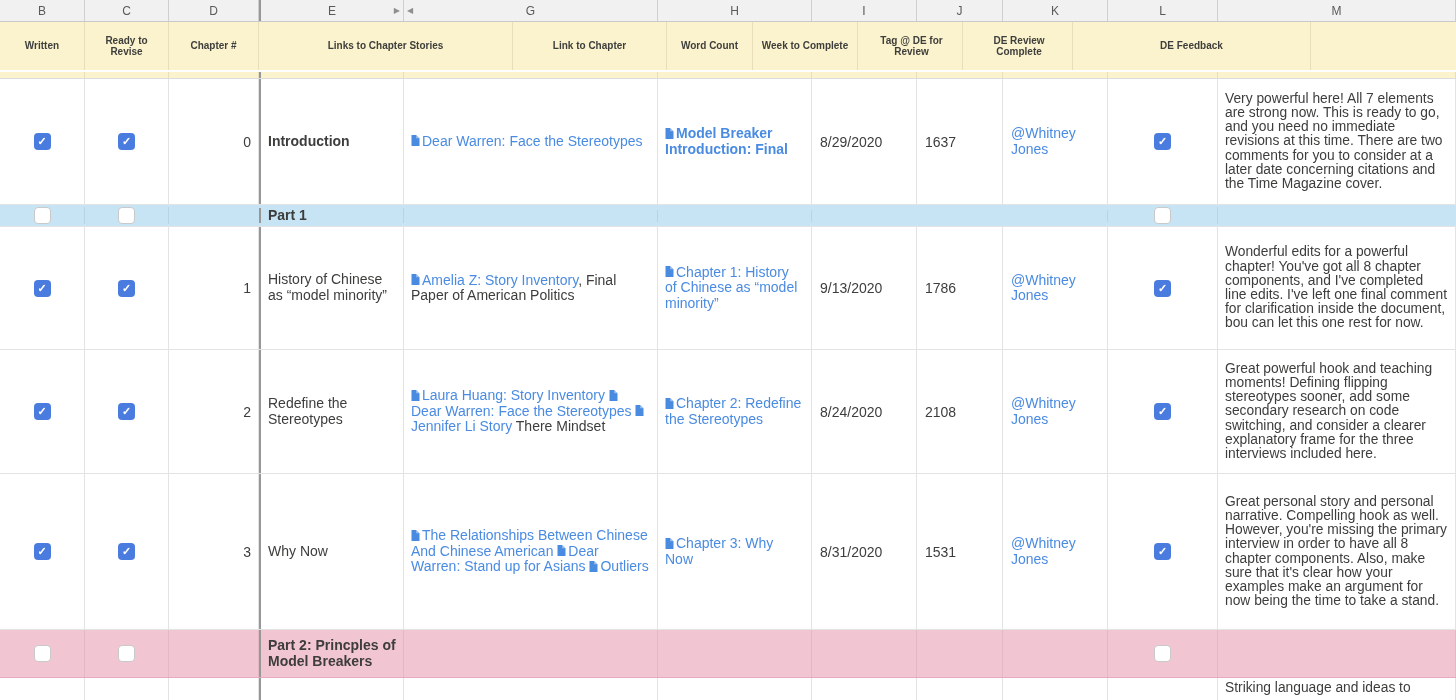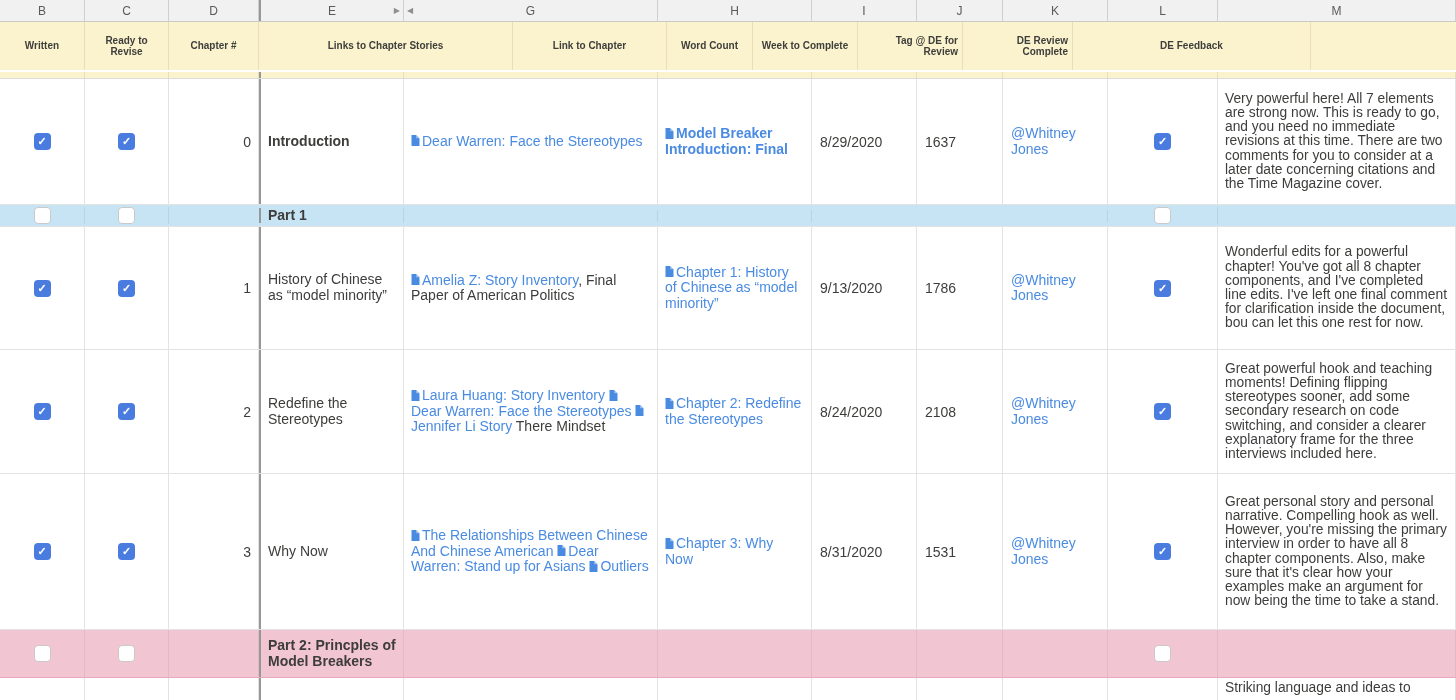--- a/index.html
+++ b/index.html
@@ -21,21 +21,21 @@
   
   .letters{height:22px;background:#f1f1f2;border-bottom:1px solid #c9c9c9;}
   .lcell{justify-content:center;font-size:12px;color:#5a5a5a;background:#f1f1f2;
          border-right:1px solid var(--ltr);}
   .arrow{position:absolute;top:50%;transform:translateY(-50%);font-size:8px;color:#8f8f8f;line-height:1;}
   .ar{right:3px;} .al{left:3px;}
   
   .hrow{height:48px;background:var(--yellow);}
   .hcell{justify-content:center;text-align:center;font-weight:bold;font-size:10px;
          color:#3e3e3c;line-height:1.12;border-right:1px solid var(--hdrline);padding:0 4px;}
-  .hcell.left{justify-content:flex-start;text-align:right;padding-left:7px;}
+  .hcell.left{justify-content:flex-start;text-align:center;padding-left:7px;}
   .striprow{height:9px;background:var(--yellow);border-top:2px solid #fff;border-bottom:1px solid #dcdcdc;}
   .striprow .cell{border-right:1px solid var(--hdrline);}
   
   .row.data{border-bottom:1px solid var(--grid);background:#fff;font-size:14px;}
   .row.sec-blue{background:var(--secblue);}
   .row.sec-blue .cell{border-right:1px solid rgba(0,0,0,0.07);}
   .row.sec-pink{background:var(--secpink);border-bottom:1px solid #e8a9bf;}
   .row.sec-pink .cell{border-right:1px solid rgba(0,0,0,0.06);}
   .ck{justify-content:center;}
   .cb{width:17px;height:17px;border-radius:4px;box-sizing:border-box;flex:0 0 auto;}

